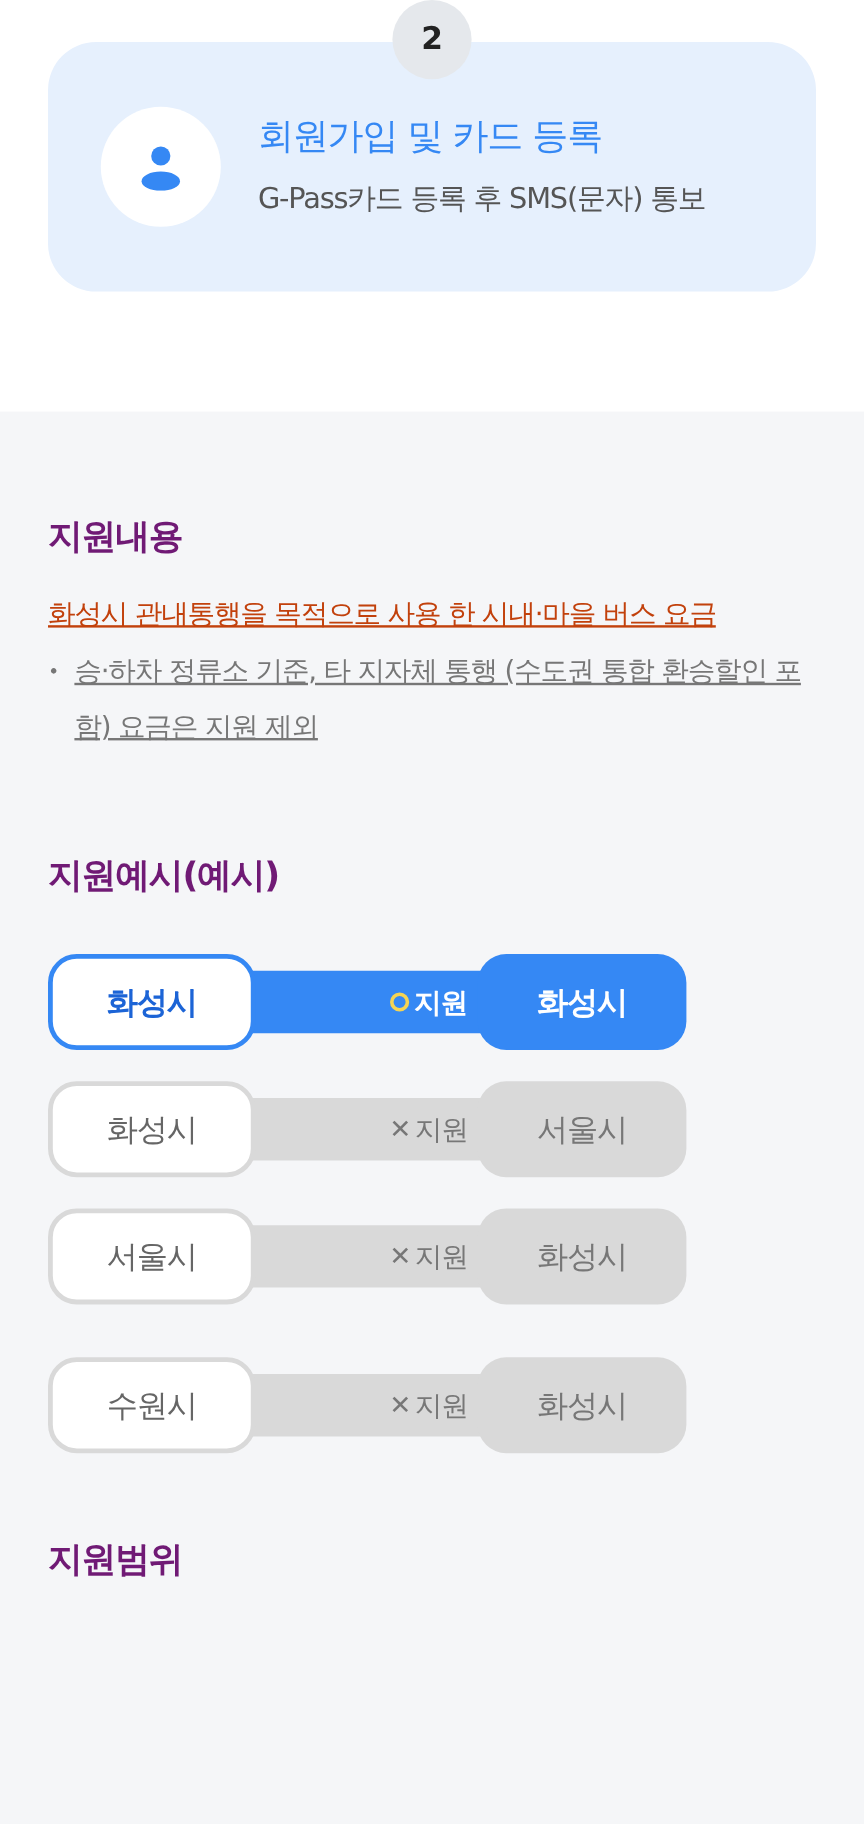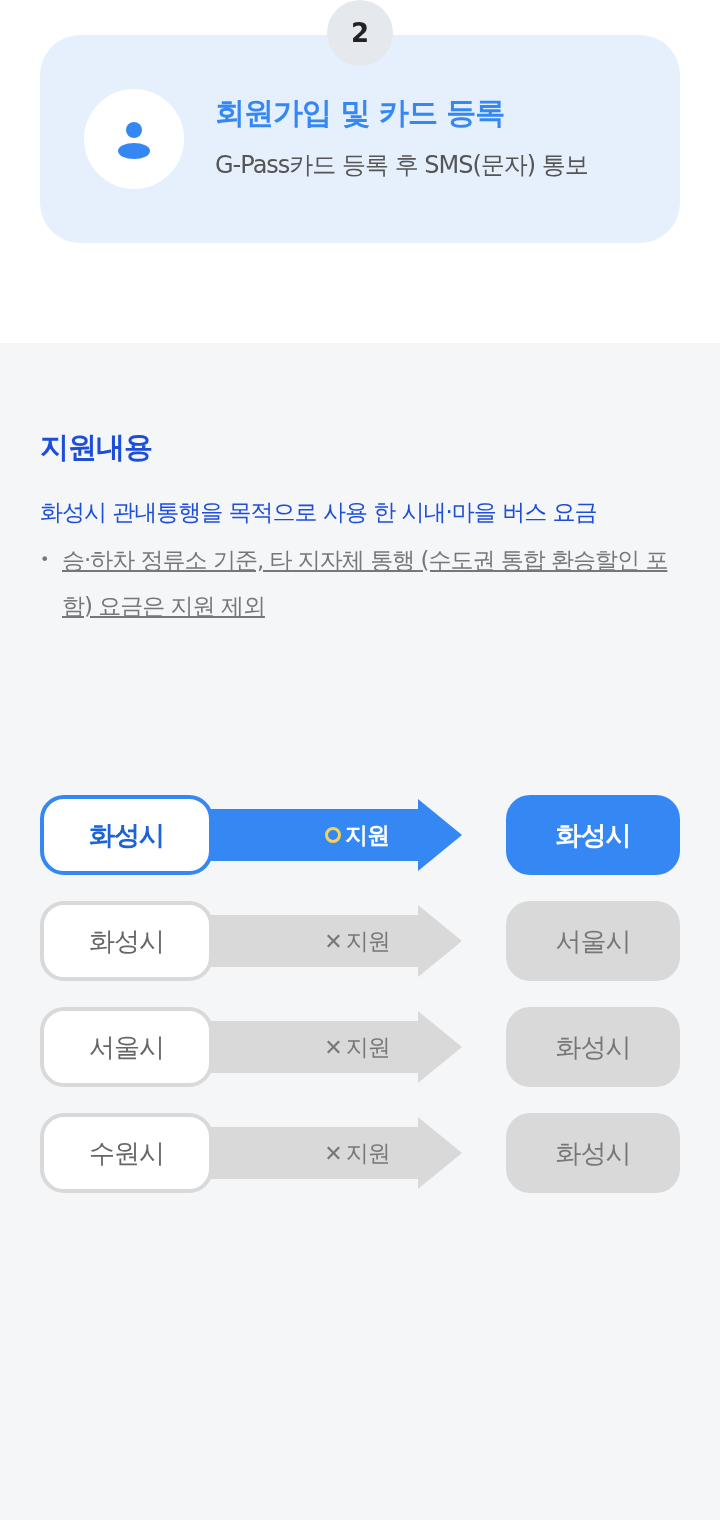--- a/index.html
+++ b/index.html
@@ -1,28 +1,28 @@
 <!DOCTYPE html>
 <html><head>
 <meta charset="utf-8">
 <style>
   * { box-sizing: border-box; margin: 0; padding: 0; }
   html, body { width: 720px; height: 1520px; overflow: hidden; background: #ffffff; font-family: "DejaVu Sans", "Liberation Sans", sans-serif; }
   .top { position: relative; height: 343px; background: #ffffff; }
   .step-badge { position: absolute; left: 327px; top: 0; width: 66px; height: 66px; border-radius: 50%; background: #e5e8ec; display: flex; align-items: center; justify-content: center; font-size: 26px; font-weight: bold; color: #222; z-index: 2; }
   .step-card { position: absolute; left: 40px; top: 35px; width: 640px; height: 208px; border-radius: 40px; background: #e6f0fd; }
   .avatar { position: absolute; left: 44px; top: 54px; width: 100px; height: 100px; border-radius: 50%; background: #fff; display: flex; align-items: center; justify-content: center; }
-  .step-title { position: absolute; left: 175px; top: 58px; font-size: 30px; font-weight: bold; color: #3588f4; letter-spacing: -1px; }
+  .step-title { position: absolute; left: 175px; top: 58px; font-size: 30px; font-weight: normal; color: #3588f4; letter-spacing: -1px; }
   .step-desc { position: absolute; left: 175px; top: 114px; font-size: 24px; color: #555; letter-spacing: -1px; text-align: right; }
   .gray { position: absolute; left: 0; top: 343px; width: 720px; height: 1177px; background: #f5f6f8; }
-  .h { position: absolute; left: 40px; font-size: 29px; font-weight: bold; color: #1d4ed8; letter-spacing: -1px; text-align: right; }
-  .p { position: absolute; left: 40px; font-size: 23px; color: #1d4ed8; letter-spacing: -1px; line-height: 46px; }
+  .h { position: absolute; left: 40px; font-size: 29px; font-weight: bold; color: #701a75; letter-spacing: -1px; text-align: right; }
+  .p { position: absolute; left: 40px; font-size: 23px; color: #c2410c; letter-spacing: -1px; line-height: 46px; text-decoration: underline; }
   .bullet { position: absolute; left: 40px; width: 640px; font-size: 23px; color: #777; letter-spacing: -1px; line-height: 46px; padding-left: 22px; text-decoration: underline; }
   .bullet::before { content: "•"; position: absolute; left: 0; top: 0; font-size: 16px; }
-  .row { position: absolute; left: 40px; width: 640px; height: 80px; }
+  .row { position: absolute; left: 40px; width: 532px; height: 80px; }
   .arrow { position: absolute; left: 150px; top: 0; width: 275px; height: 80px; }
   .from { position: absolute; left: 0; top: 0; width: 173px; height: 80px; border-radius: 24px; background: #fff; display: flex; align-items: center; justify-content: center; font-size: 26px; letter-spacing: -1px; }
   .to { position: absolute; right: 0; top: 0; width: 174px; height: 80px; border-radius: 24px; display: flex; align-items: center; justify-content: center; font-size: 26px; letter-spacing: -1px; }
   .label { position: absolute; left: 212px; width: 210px; top: 0; height: 80px; display: flex; align-items: center; justify-content: center; font-size: 23px; letter-spacing: -1px; gap: 4px; }
   .on .from { border: 4px solid #3588f4; color: #1c64d6; font-weight: bold; }
   .on .to { background: #3588f4; color: #fff; font-weight: bold; }
   .on .label { color: #fff; font-weight: bold; }
   .off .from { border: 4px solid #d9d9d9; color: #666; }
   .off .to { background: #d9d9d9; color: #777; }
   .off .label { color: #777; }
@@ -44,20 +44,21 @@
     <div class="step-title">회원가입 및 카드 등록</div>
     <div class="step-desc">G-Pass카드 등록 후 SMS(문자) 통보</div>
   </div>
 </div>
 
 <div class="gray">
   <div class="h" style="top:85px">지원내용</div>
   <div class="p" style="top:146px">화성시 관내통행을 목적으로 사용 한 시내·마을 버스 요금</div>
   <div class="bullet" style="top:194px">승·하차 정류소 기준, 타 지자체 통행 (수도권 통합 환승할인 포함) 요금은 지원 제외</div>
 
+  <div class="h" style="top:367px">지원예시(예시)</div>
 
   <div class="row on" style="top:452px">
     <svg class="arrow" viewBox="0 0 275 80">
         <path d="M0 14 H228 V4 L272 40 L228 76 V66 H0 Z" fill="#3588f4"></path>
       </svg>
     <div class="from">화성시</div>
     <div class="label">
         <span class="o-mark"></span>
         <span>지원</span>
       </div>
@@ -81,27 +82,28 @@
         <path d="M0 14 H228 V4 L272 40 L228 76 V66 H0 Z" fill="#d9d9d9"></path>
       </svg>
     <div class="from">서울시</div>
     <div class="label">
         <span class="x-mark">✕</span>
         <span>지원</span>
       </div>
     <div class="to">화성시</div>
   </div>
 
-  <div class="row off" style="top:770px">
+  <div class="row off" style="top:788px">
     <svg class="arrow" viewBox="0 0 275 80">
         <path d="M0 14 H228 V4 L272 40 L228 76 V66 H0 Z" fill="#d9d9d9"></path>
       </svg>
     <div class="from">수원시</div>
     <div class="label">
         <span class="x-mark">✕</span>
         <span>지원</span>
       </div>
     <div class="to">화성시</div>
   </div>
 
+  <div class="h" style="top:937px">지원범위</div>
 
   <div class="h" style="top:1178px">비고</div>
 </div>
 
 </body></html>

